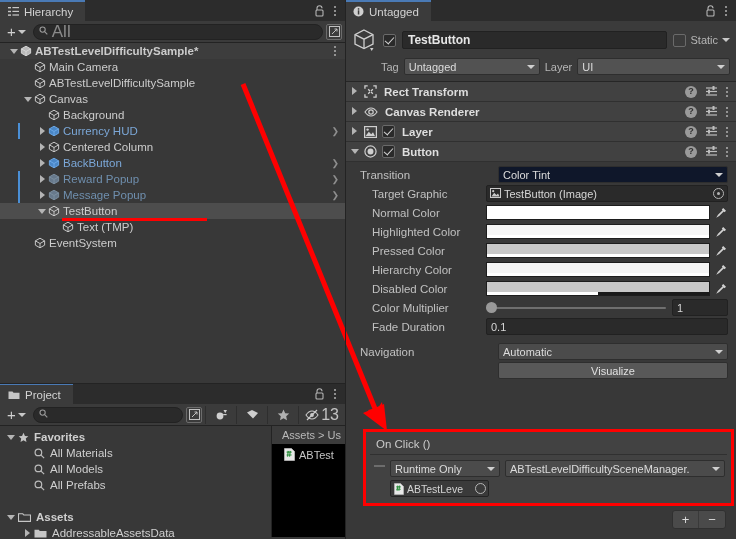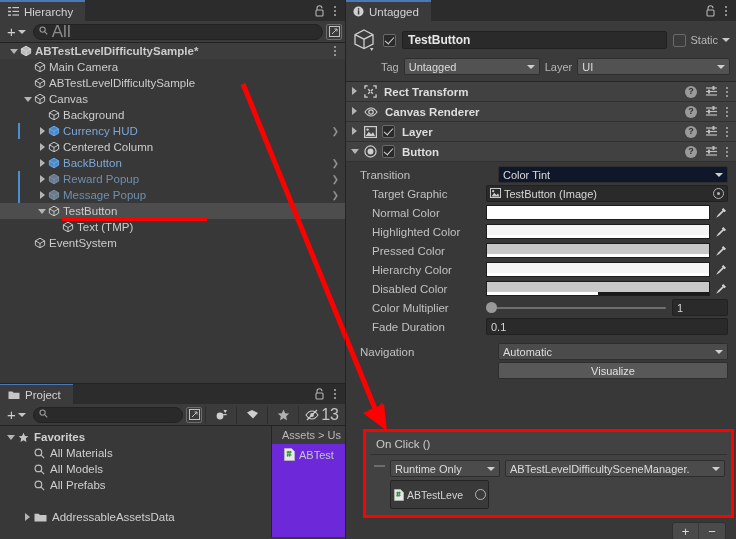--- a/index.html
+++ b/index.html
@@ -73,21 +73,21 @@
   .leftmark { position: absolute; left: 18px; width: 2px; height: 16px; background: #4a8fd6; }
 
   
   .cube { width: 12px; height: 12px; flex: 0 0 12px; position: relative; }
   .cube svg { display: block; }
 
   
   #project { left: 0; top: 383px; width: 345px; height: 156px; background: #383838; }
   .proj-body { display: flex; height: 111px; }
   .proj-left { width: 272px; background: #383838; border-right: 1px solid #232323; padding-top: 3px;}
-  .proj-right { flex: 1; background: #6d28d9; }
+  .proj-right { flex: 1; background: #000000; }
   .crumb { height: 18px; display: flex; align-items: center; gap: 4px;
            padding-left: 6px; font-size: 11px; color: #b9b9b9; background: #3b3b3b;}
   .asset-item { display: flex; align-items: center; gap: 4px; padding: 4px 0 0 12px; font-size: 11px;}
   .prow { height: 16px; display: flex; align-items: center; font-size: 11.5px; color: #cfcfcf; }
   .prow .foldout { width: 14px; text-align: center; color: #b4b4b4; font-size: 7px; flex:0 0 14px;}
   .toolsep { width: 1px; background: #2e2e2e; height: 18px; }
   .tbtn { width: 24px; height: 18px; display:flex; align-items:center; justify-content:center;
           color:#c3c3c3; font-size:11px; }
 
   
@@ -182,21 +182,21 @@
   .redbox { border: 3px solid #ff0000; background: #424242; }
   .onclick-title { font-size: 11.5px; color: #cbcbcb; padding: 6px 0 4px 10px; }
   .onclick-sep { height: 1px; background: #303030; margin: 0 4px; }
   .event-row { display: flex; align-items: flex-start; padding: 5px 6px 6px 6px; gap: 4px; }
   .drag-handle { width: 14px; padding-top: 5px; display:flex; justify-content:center;}
   .drag-handle i { display:block; width: 11px; height: 2px; background: #6d6d6d; }
   .event-cols { flex: 1; }
   .event-r1 { display: flex; gap: 5px; }
   .event-r2 { display: flex; margin-top: 3px; }
   .small-obj {
-    height: 29px; background: #3a3a3a; border: 1px solid #242424; border-radius: 2px;
+    height: 17px; background: #3a3a3a; border: 1px solid #242424; border-radius: 2px;
     display: flex; align-items: center; gap: 3px; padding: 0 2px 0 3px;
     font-size: 10.5px; color: #d4d4d4; width: 99px; overflow: hidden;
   }
   .cs-icon { width: 10px; height: 12px; flex: 0 0 10px; }
   .plusminus {
     display: flex; justify-content: flex-end; padding: 4px 8px 0 0;
   }
   .pmbox {
     display: flex; background: #4a4a4a; border: 1px solid #303030; border-radius: 3px; overflow: hidden;
   }
@@ -545,20 +545,30 @@
                 <circle cx="4" cy="4" r="3" fill="none" stroke="#bbb" stroke-width="1.1"></circle>
                 <line x1="6.2" y1="6.2" x2="9.2" y2="9.2" stroke="#bbb" stroke-width="1.1"></line>
               </svg>
             </span>
             <span>All Prefabs</span>
           </div>
           <div class="prow">
             <span style="display:inline-block;width:4px"></span>
             <span class="foldout"></span>
             <span></span>
+          </div>
+          <div class="prow">
+            <span style="display:inline-block;width:4px"></span>
+            <span class="foldout"><span style="display:inline-block;width:0;height:0;border-left:4px solid transparent;border-right:4px solid transparent;border-top:5px solid #b4b4b4;"></span></span>
+            <span class="ico" style="margin-right:5px">
+              <svg width="13" height="11" viewBox="0 0 13 11">
+                <path d="M0.5 1.8 h4.3 l1 1.2 h6.7 v6.4 h-12 z" fill="none" stroke="#c6c6c6" stroke-width="1.1"></path>
+              </svg>
+            </span>
+            <span style="font-weight:bold">Assets</span>
           </div>
           <div class="prow">
             <span style="display:inline-block;width:20px"></span>
             <span class="foldout"><span style="display:inline-block;width:0;height:0;border-top:4px solid transparent;border-bottom:4px solid transparent;border-left:5px solid #b4b4b4;"></span></span>
             <span class="ico" style="margin-right:5px">
               <svg width="13" height="11" viewBox="0 0 13 11">
                 <path d="M0.5 1.8 h4.3 l1 1.2 h6.7 v6.4 h-12 z" fill="#c6c6c6"></path>
               </svg>
             </span>
             <span>AddressableAssetsData</span>

